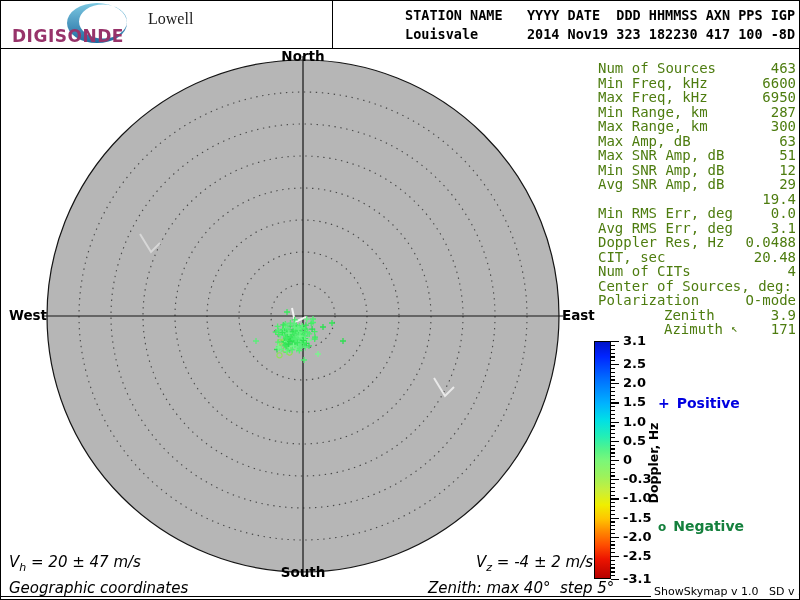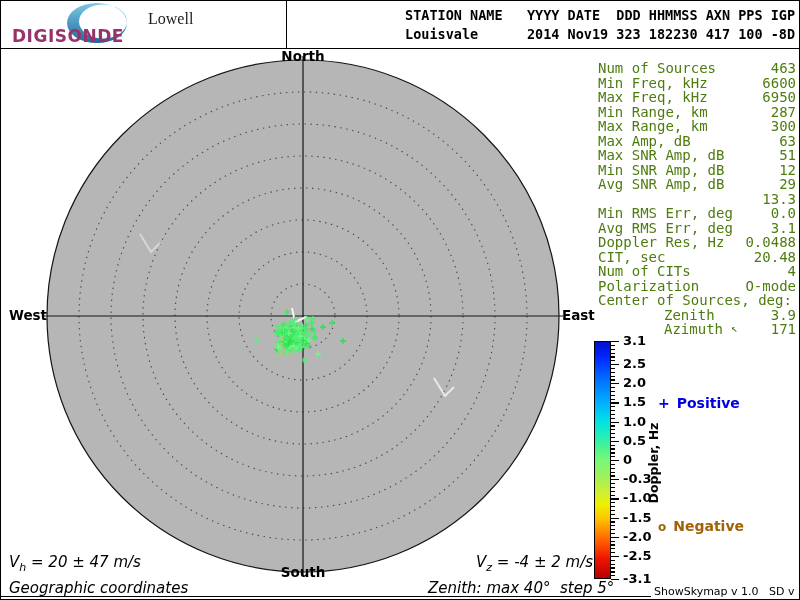--- a/index.html
+++ b/index.html
@@ -2,21 +2,21 @@
 <html><head>
 <meta charset="utf-8">
 <style>
   html,body{margin:0;padding:0;background:#fff;}
   body{width:800px;height:600px;font-family:"DejaVu Sans",sans-serif;}
   .frame{position:relative;width:800px;height:600px;box-sizing:border-box;border:1px solid #000;background:#fff;overflow:hidden;}
   svg#skymap{position:absolute;left:0;top:0;}
 
   
   .header{position:absolute;left:0;top:0;width:100%;height:48px;box-sizing:border-box;border-bottom:1px solid #000;background:#fff;}
-  .logo-box{position:absolute;left:0;top:0;width:286px;height:47px;box-sizing:border-box;border-right:1px solid #000;}
+  .logo-box{position:absolute;left:0;top:0;width:332px;height:47px;box-sizing:border-box;border-right:1px solid #000;}
   .logo-lowell{position:absolute;left:147px;top:9px;font-family:"Liberation Serif",serif;font-size:16px;color:#1c1c1c;}
   .logo-digisonde{position:absolute;left:11px;top:25px;font-weight:bold;font-size:17px;color:#97336a;letter-spacing:.5px;}
   .hdr-table{position:absolute;left:404px;top:5px;display:flex;font-family:"DejaVu Sans Mono",monospace;font-weight:bold;font-size:13.5px;line-height:18.5px;white-space:pre;}
   .hcol{display:flex;flex-direction:column;overflow:visible;}
 
   
   .dir{position:absolute;font-weight:bold;font-size:13.5px;color:#000;}
   .dir-n{left:302px;top:47px;transform:translateX(-50%);}
   .dir-s{left:302px;top:563px;transform:translateX(-50%);}
   .dir-w{left:8px;top:306px;width:36px;text-align:right;}
@@ -303,21 +303,21 @@
       </div>
       <div class="srow">
         <span>Min SNR Amp, dB</span>
         <span class="sval">12</span>
       </div>
       <div class="srow">
         <span>Avg SNR Amp, dB</span>
         <span class="sval">29</span>
       </div>
       <div class="srow">
-        <span class="sval">13.3</span>
+        <span class="sval">19.4</span>
       </div>
       <div class="srow">
         <span>Min RMS Err, deg</span>
         <span class="sval">0.0</span>
       </div>
       <div class="srow">
         <span>Avg RMS Err, deg</span>
         <span class="sval">3.1</span>
       </div>
       <div class="srow">
@@ -325,25 +325,25 @@
         <span class="sval">0.0488</span>
       </div>
       <div class="srow">
         <span>CIT, sec</span>
         <span class="sval">20.48</span>
       </div>
       <div class="srow">
         <span>Num of CITs</span>
         <span class="sval">4</span>
       </div>
+      <div class="srow">Center of Sources, deg:</div>
       <div class="srow">
         <span>Polarization</span>
         <span class="sval">O-mode</span>
       </div>
-      <div class="srow">Center of Sources, deg:</div>
       <div class="srow indent">
         <span>Zenith</span>
         <span class="sval">3.9</span>
       </div>
       <div class="srow indent">
         <span>Azimuth</span>
         <span class="az-arrow">↖</span>
         <span class="sval">171</span>
       </div>
     </div>
@@ -424,21 +424,21 @@
       <div class="clab" style="top: 157.387px;">-1.0</div>
       <div class="clab" style="top: 176.581px;">-1.5</div>
       <div class="clab" style="top: 195.774px;">-2.0</div>
       <div class="clab" style="top: 214.968px;">-2.5</div>
       <div class="clab" style="top: 238px;">-3.1</div>
     </div>
   <div class="cbar-title">Doppler, Hz</div>
   <div class="legend legend-pos" id="legend-pos" style="color: rgb(0, 0, 224);">
     <span class="mk">+</span><span>Positive</span>
   </div>
-  <div class="legend legend-neg" id="legend-neg" style="color: #a16207; text-align: right;">
+  <div class="legend legend-neg" id="legend-neg" style="color: #15803d; text-align: right;">
     <span class="mk">o</span><span>Negative</span>
   </div>
 
   <div class="ftr f-vh"><span>V</span><sub>h</sub><span> = 20 ± 47 m/s</span></div>
   <div class="ftr f-vz"><span>V</span><sub>z</sub><span> = -4 ± 2 m/s</span></div>
   <div class="footer-line"></div>
   <div class="ftr f-coords">Geographic coordinates</div>
   <div class="ftr f-zen">Zenith: max 40°  step 5°</div>
   <div class="f-ver">ShowSkymap v 1.0   SD v 5.1</div>
 

